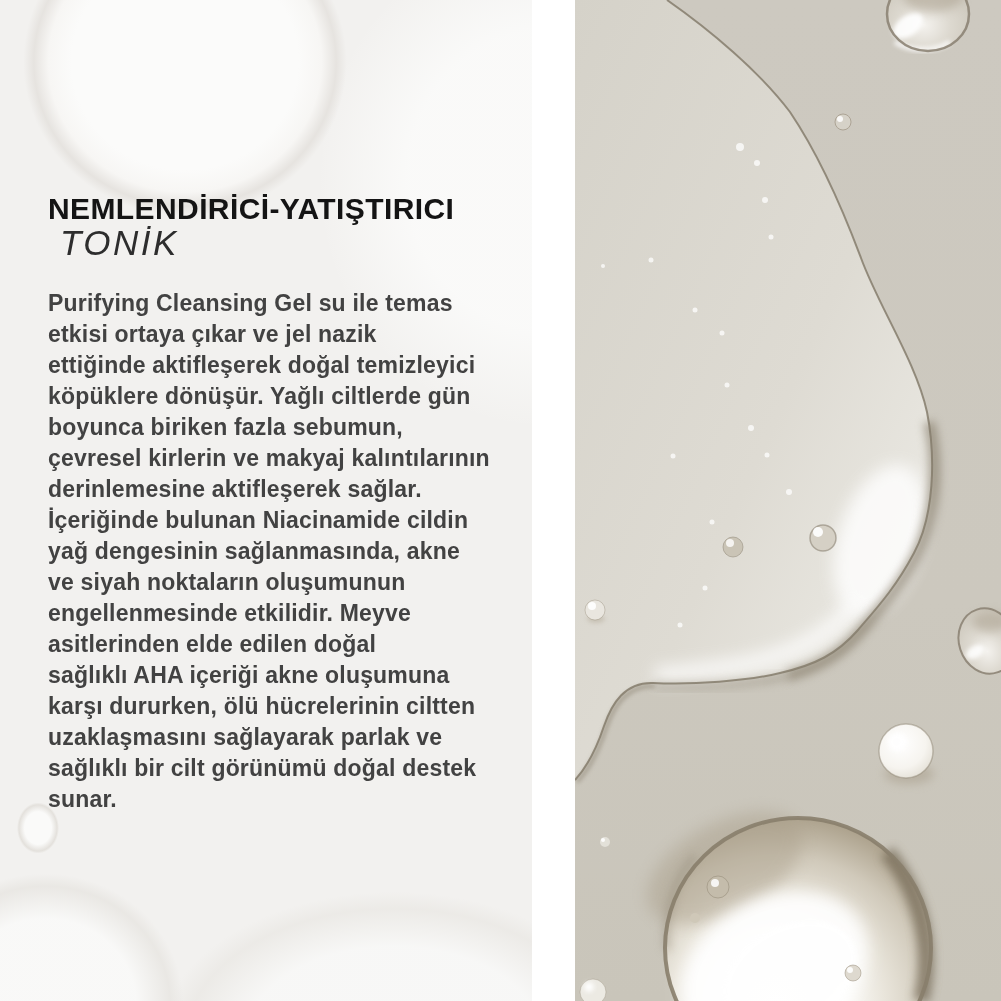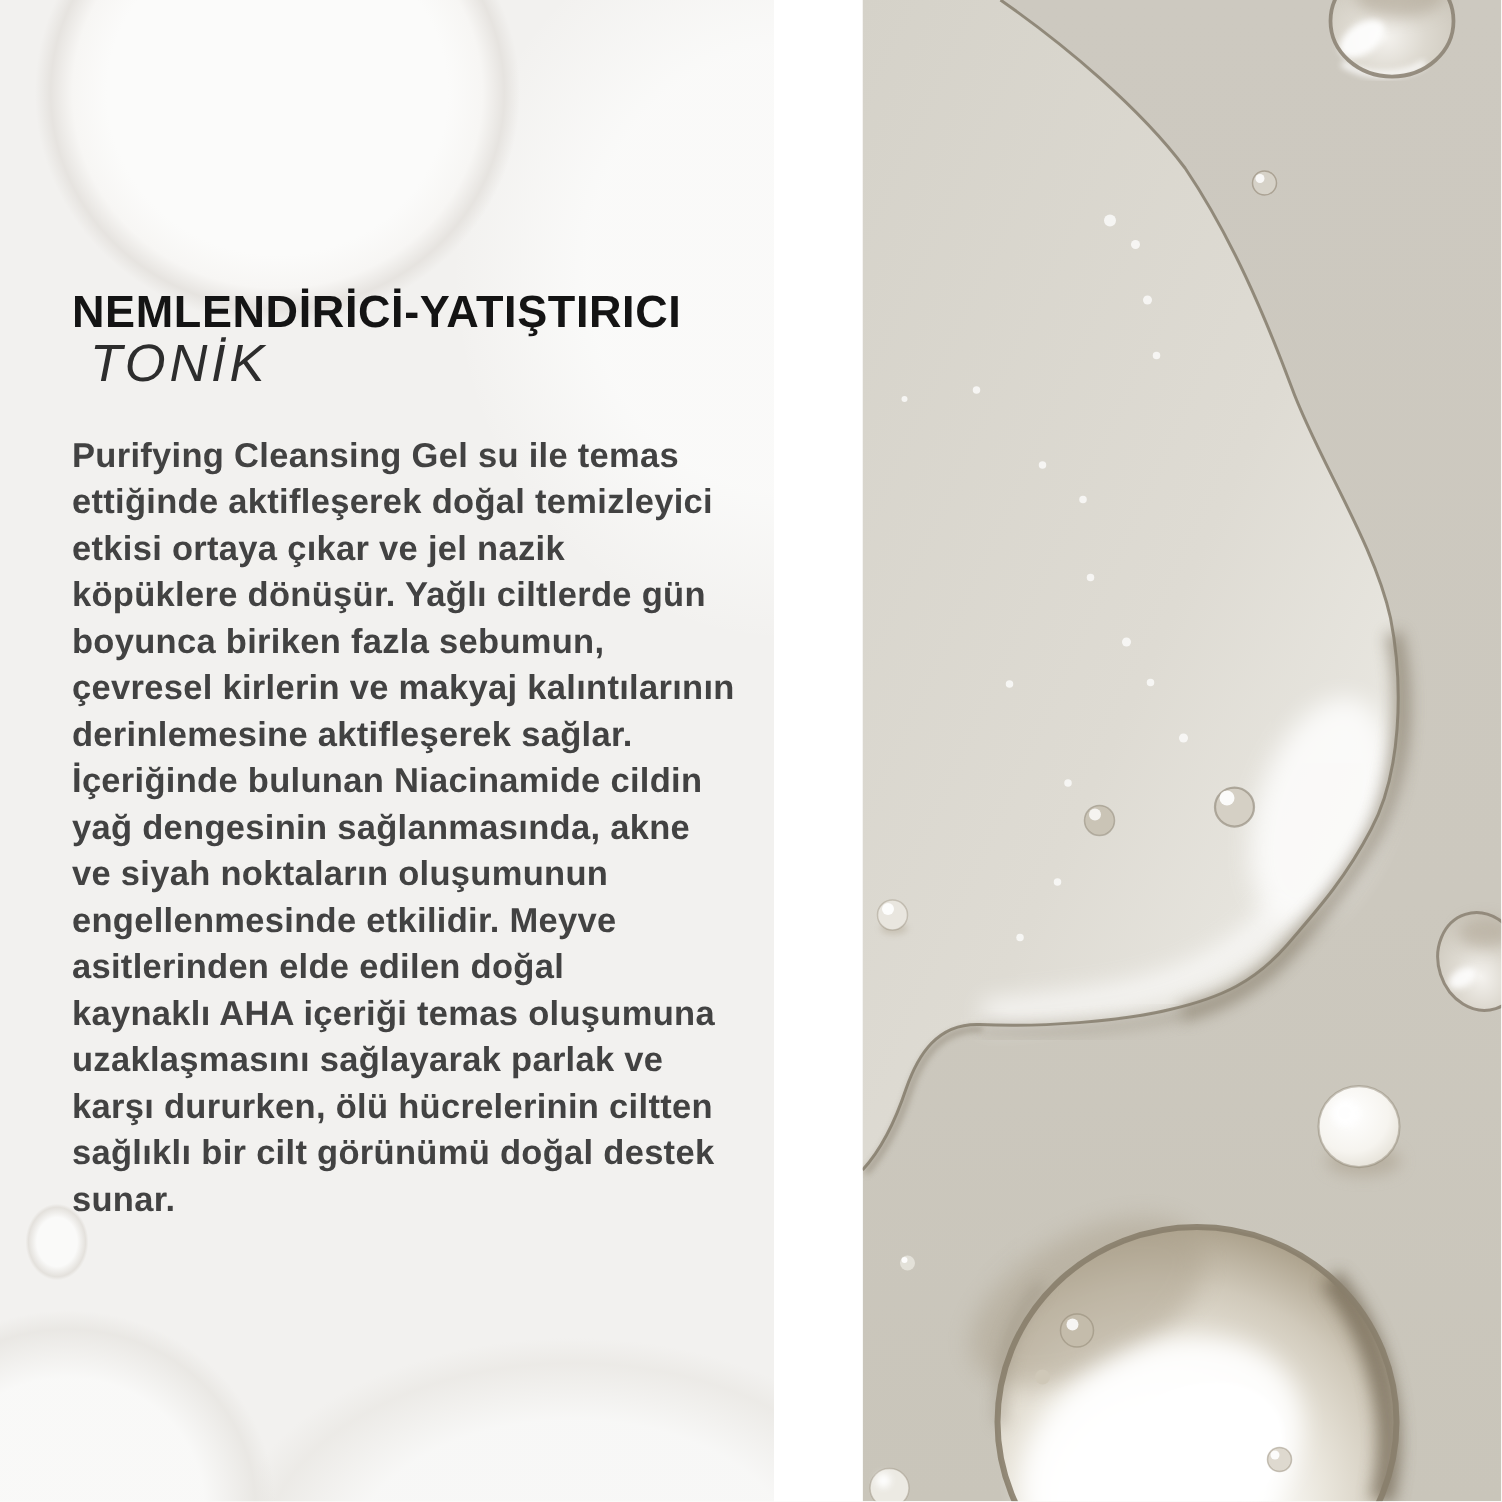--- a/index.html
+++ b/index.html
@@ -10,20 +10,21 @@
   
   .left-panel{
     position:absolute;left:0;top:0;width:516px;height:1001px;
     background-color:#f2f1ef;
     background-image:
       radial-gradient(210px 200px at 185px 62px, #fbfbfa 54%, #f7f6f4 65%, rgba(228,225,221,.85) 72%, rgba(242,241,239,0) 77%),
       radial-gradient(300px 330px at 102% 18%, rgba(250,250,249,.95) 45%, rgba(242,241,239,0) 75%),
       radial-gradient(28px 34px at 38px 828px, #fafaf9 48%, rgba(226,223,218,.9) 68%, rgba(242,241,239,0) 75%),
       radial-gradient(190px 180px at 45px 1005px, rgba(249,249,248,.95) 48%, rgba(232,230,226,.85) 66%, rgba(242,241,239,0) 73%),
       radial-gradient(330px 210px at 74% 104%, rgba(248,248,247,.9) 45%, rgba(234,232,228,.75) 63%, rgba(242,241,239,0) 71%);
+    padding-left: 16px;
   }
   .title{
     position:absolute;left:48px;top:192px;margin:0;
     font-weight:700;font-size:30px;line-height:34px;
     letter-spacing:.4px;color:#141414;white-space:nowrap;
   }
   .subtitle{
     position:absolute;left:60px;top:226px;margin:0;
     font-weight:400;font-size:35px;line-height:34px;
     letter-spacing:2.5px;color:#2d2d2d;white-space:nowrap;font-style:italic;
@@ -43,34 +44,34 @@
 </head>
 <body>
 
 <div class="frame">
 
   <div class="left-panel">
     <h1 class="title">NEMLENDİRİCİ-YATIŞTIRICI</h1>
     <h2 class="subtitle">TONİK</h2>
     <div class="para">
       <div>Purifying Cleansing Gel su ile temas</div>
+      <div>etkisi ortaya çıkar ve jel nazik</div>
       <div>ettiğinde aktifleşerek doğal temizleyici</div>
-      <div>etkisi ortaya çıkar ve jel nazik</div>
       <div>köpüklere dönüşür. Yağlı ciltlerde gün</div>
       <div>boyunca biriken fazla sebumun,</div>
       <div>çevresel kirlerin ve makyaj kalıntılarının</div>
       <div>derinlemesine aktifleşerek sağlar.</div>
       <div>İçeriğinde bulunan Niacinamide cildin</div>
       <div>yağ dengesinin sağlanmasında, akne</div>
       <div>ve siyah noktaların oluşumunun</div>
       <div>engellenmesinde etkilidir. Meyve</div>
       <div>asitlerinden elde edilen doğal</div>
-      <div>kaynaklı AHA içeriği temas oluşumuna</div>
+      <div>sağlıklı AHA içeriği akne oluşumuna</div>
+      <div>karşı dururken, ölü hücrelerinin ciltten</div>
       <div>uzaklaşmasını sağlayarak parlak ve</div>
-      <div>karşı dururken, ölü hücrelerinin ciltten</div>
       <div>sağlıklı bir cilt görünümü doğal destek</div>
       <div>sunar.</div>
     </div>
   </div>
 
   <div class="right-panel">
     <svg width="426" height="1001" viewBox="0 0 426 1001" xmlns="http://www.w3.org/2000/svg">
       <defs>
         <linearGradient id="bgGrad" x1="0" y1="0" x2="0" y2="1">
           <stop offset="0" stop-color="#cdc9c0"></stop>

